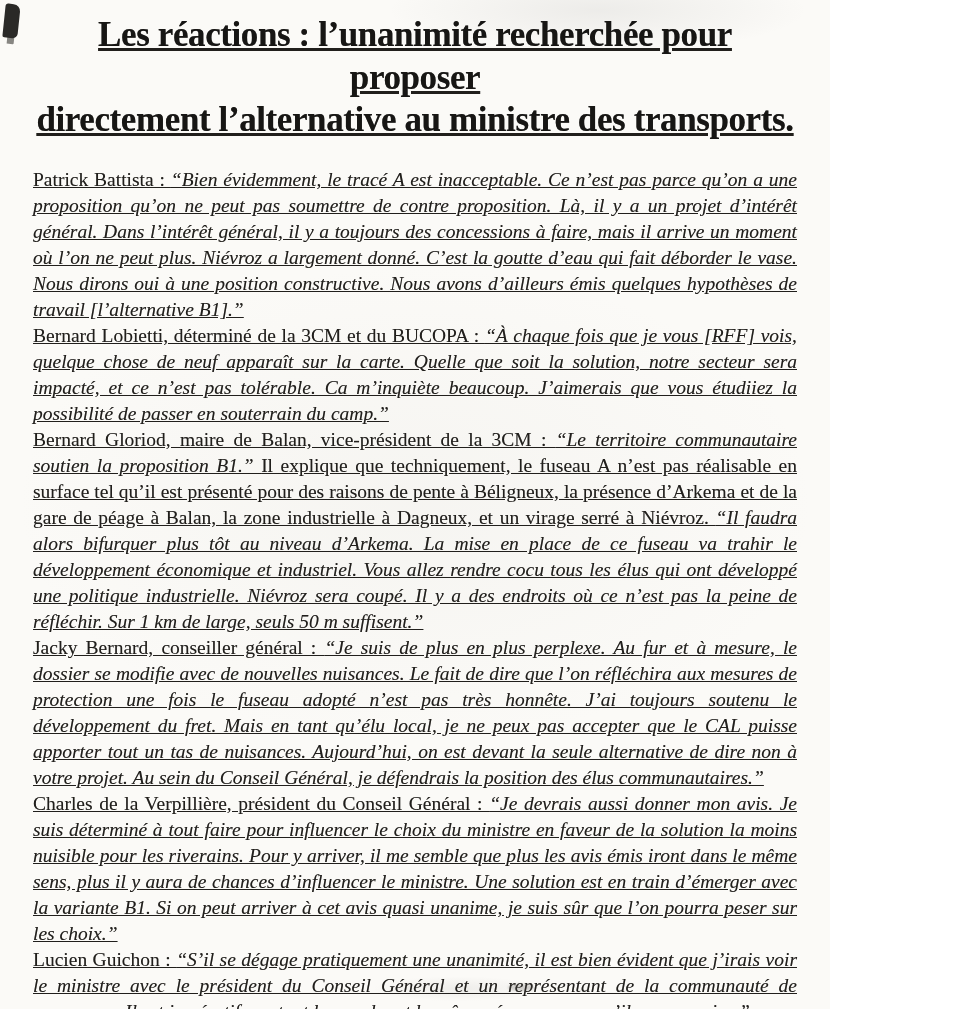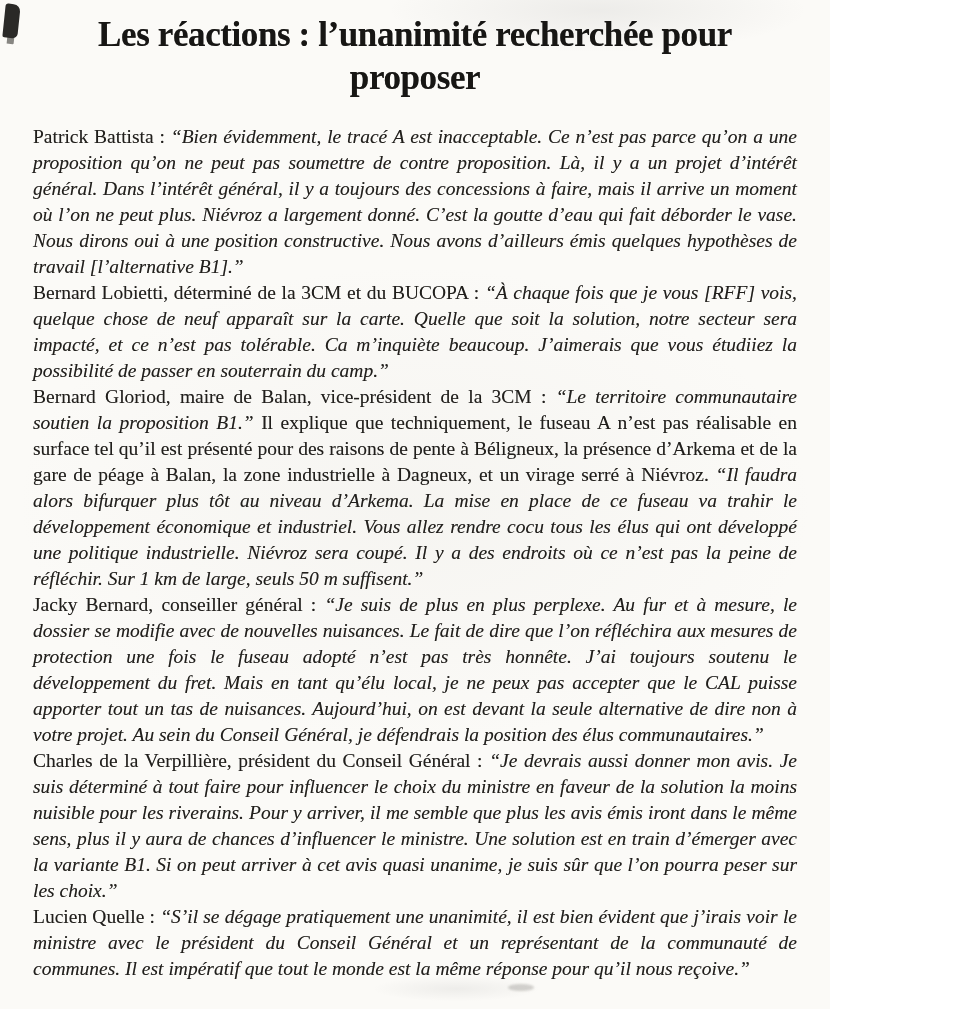--- a/index.html
+++ b/index.html
@@ -9,20 +9,21 @@
     height: 1009px;
     overflow: hidden;
     box-sizing: border-box;
     background:
       radial-gradient(ellipse 300px 60px at 72% 1%, rgba(110,110,110,0.10), transparent 70%),
       radial-gradient(ellipse 120px 18px at 55% 98%, rgba(80,80,80,0.08), transparent 70%),
       radial-gradient(ellipse 500px 300px at 50% 50%, rgba(200,198,190,0.10), transparent 80%),
       #fbfaf7;
     color: #211f1c;
     font-family: "Liberation Serif", "DejaVu Serif", serif;
+    text-decoration: underline;
   }
   .scan-artifact-tl {
     position: absolute;
     left: 4px; top: 4px;
     width: 15px; height: 34px;
     background: #2a2927;
     border-radius: 3px 7px 5px 2px;
     transform: rotate(6deg);
     box-shadow: 1px 10px 0 -4px rgba(40,38,35,0.55);
   }
@@ -57,23 +58,24 @@
 </style>
 </head>
 <body>
 
 <div class="page">
   <div class="scan-artifact-tl"></div>
   <div class="scan-smudge-bottom"></div>
 
   <div class="title">
     <div>Les réactions : l’unanimité recherchée pour proposer</div>
+    <div>directement l’alternative au ministre des transports.</div>
   </div>
 
   <div class="doc-body">
       <p><span class="seg-roman">Patrick Battista : </span><span class="seg-italic">“Bien évidemment, le tracé A est inacceptable. Ce n’est pas parce qu’on a une proposition qu’on ne peut pas soumettre de contre proposition. Là, il y a un projet d’intérêt général. Dans l’intérêt général, il y a toujours des concessions à faire, mais il arrive un moment où l’on ne peut plus. Niévroz a largement donné. C’est la goutte d’eau qui fait déborder le vase. Nous dirons oui à une position constructive. Nous avons d’ailleurs émis quelques hypothèses de travail [l’alternative B1].”</span></p>
       <p><span class="seg-roman">Bernard Lobietti, déterminé de la 3CM et du BUCOPA : </span><span class="seg-italic">“À chaque fois que je vous [RFF] vois, quelque chose de neuf apparaît sur la carte. Quelle que soit la solution, notre secteur sera impacté, et ce n’est pas tolérable. Ca m’inquiète beaucoup. J’aimerais que vous étudiiez la possibilité de passer en souterrain du camp.”</span></p>
       <p><span class="seg-roman">Bernard Gloriod, maire de Balan, vice-président de la 3CM : </span><span class="seg-italic">“Le territoire communautaire soutien la proposition B1.” </span><span class="seg-roman">Il explique que techniquement, le fuseau A n’est pas réalisable en surface tel qu’il est présenté pour des raisons de pente à Béligneux, la présence d’Arkema et de la gare de péage à Balan, la zone industrielle à Dagneux, et un virage serré à Niévroz. </span><span class="seg-italic">“Il faudra alors bifurquer plus tôt au niveau d’Arkema. La mise en place de ce fuseau va trahir le développement économique et industriel. Vous allez rendre cocu tous les élus qui ont développé une politique industrielle. Niévroz sera coupé. Il y a des endroits où ce n’est pas la peine de réfléchir. Sur 1 km de large, seuls 50 m suffisent.”</span></p>
       <p><span class="seg-roman">Jacky Bernard, conseiller général : </span><span class="seg-italic">“Je suis de plus en plus perplexe. Au fur et à mesure, le dossier se modifie avec de nouvelles nuisances. Le fait de dire que l’on réfléchira aux mesures de protection une fois le fuseau adopté n’est pas très honnête. J’ai toujours soutenu le développement du fret. Mais en tant qu’élu local, je ne peux pas accepter que le CAL puisse apporter tout un tas de nuisances. Aujourd’hui, on est devant la seule alternative de dire non à votre projet. Au sein du Conseil Général, je défendrais la position des élus communautaires.”</span></p>
       <p><span class="seg-roman">Charles de la Verpillière, président du Conseil Général : </span><span class="seg-italic">“Je devrais aussi donner mon avis. Je suis déterminé à tout faire pour influencer le choix du ministre en faveur de la solution la moins nuisible pour les riverains. Pour y arriver, il me semble que plus les avis émis iront dans le même sens, plus il y aura de chances d’influencer le ministre. Une solution est en train d’émerger avec la variante B1. Si on peut arriver à cet avis quasi unanime, je suis sûr que l’on pourra peser sur les choix.”</span></p>
-      <p><span class="seg-roman">Lucien Quelle : </span><span class="seg-italic">“S’il se dégage pratiquement une unanimité, il est bien évident que j’irais voir le ministre avec le président du Conseil Général et un représentant de la communauté de communes. Il est impératif que tout le monde est la même réponse pour qu’il nous reçoive.”</span></p>
+      <p><span class="seg-roman">Lucien Guichon : </span><span class="seg-italic">“S’il se dégage pratiquement une unanimité, il est bien évident que j’irais voir le ministre avec le président du Conseil Général et un représentant de la communauté de communes. Il est impératif que tout le monde est la même réponse pour qu’il nous reçoive.”</span></p>
     </div>
 </div>
 
 </body></html>

